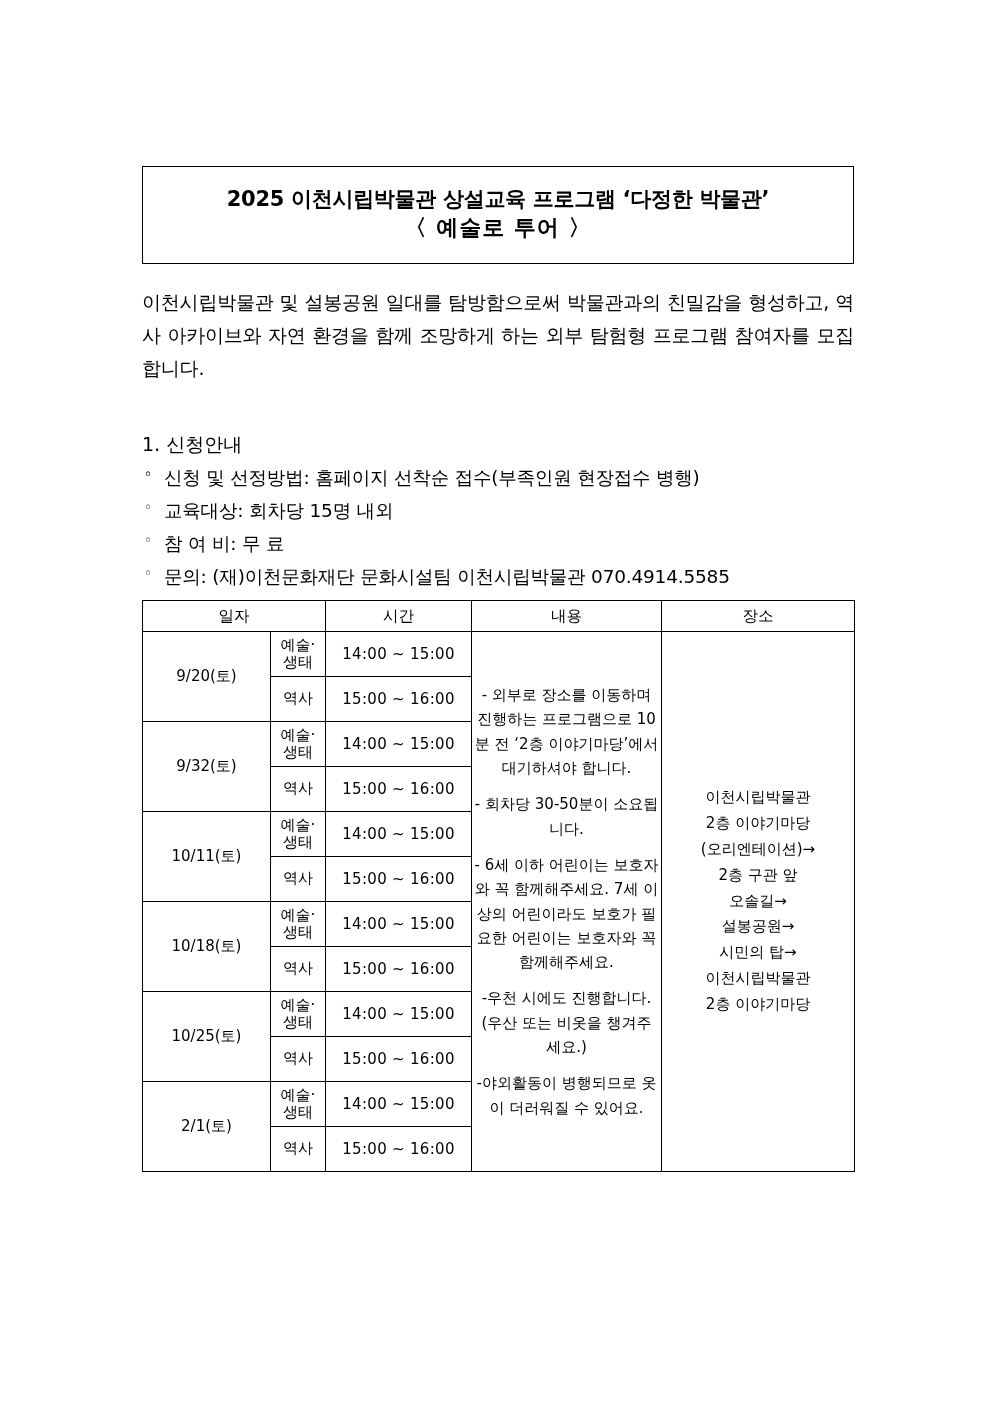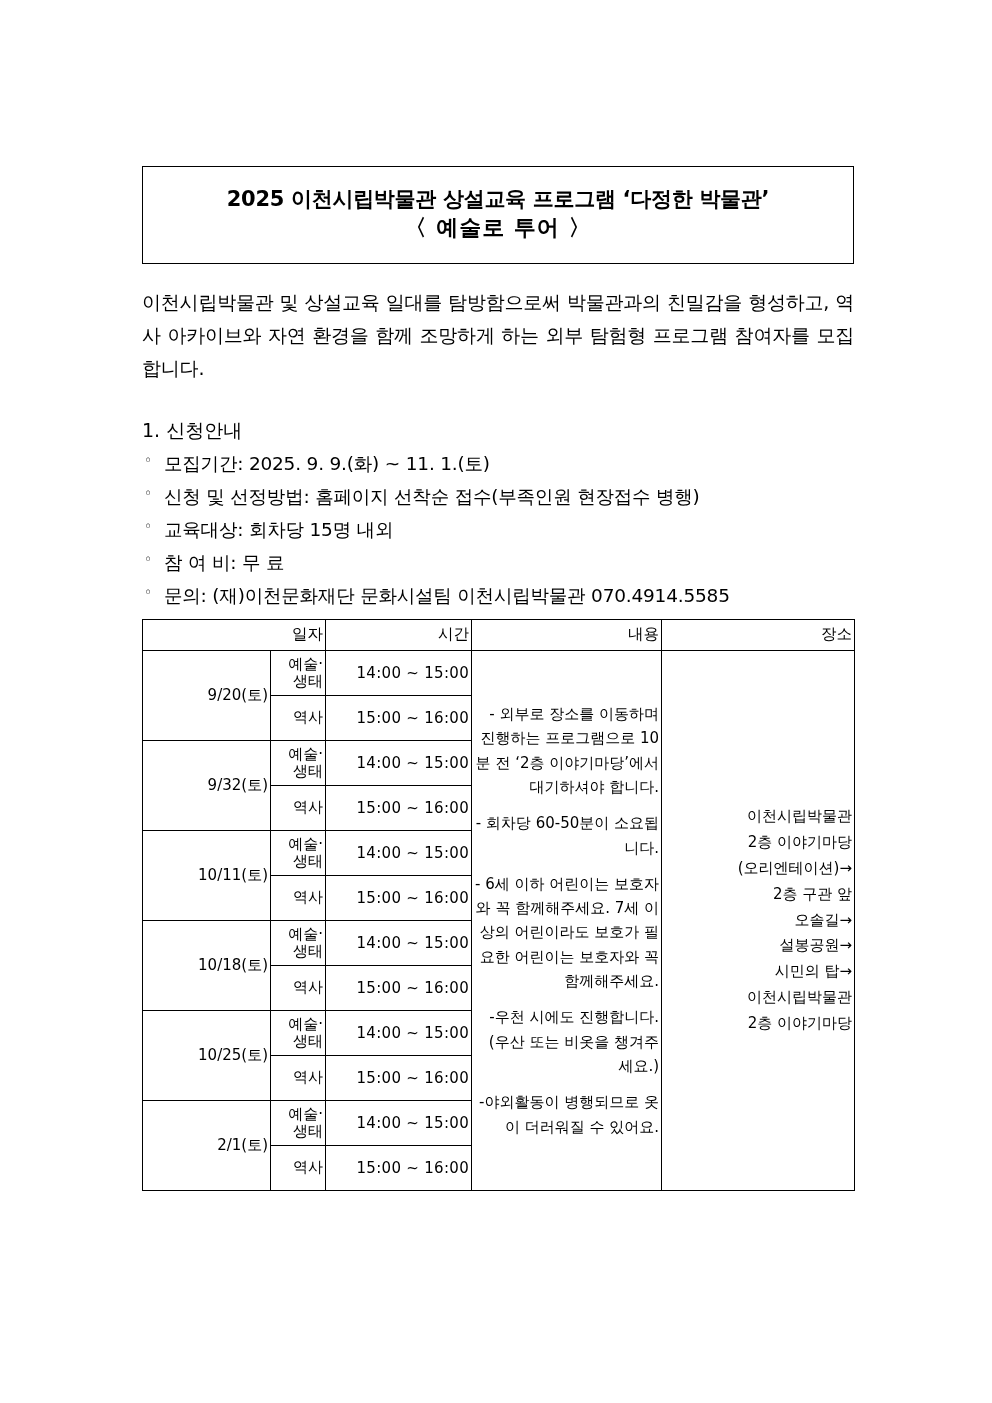--- a/index.html
+++ b/index.html
@@ -56,21 +56,21 @@
     font-size: 19px;
     line-height: 1.72;
     text-align: justify;
     text-justify: inter-word;
     letter-spacing: -0.2px;
   }
 
   
   .section-heading {
     font-size: 19px;
-    margin-top: 34px;
+    margin-top: 48px;
     margin-bottom: 4px;
     letter-spacing: 0px;
   }
   .section-heading.tight {
     margin-top: 6px;
     margin-bottom: 8px;
   }
   .bullets {
     margin: 0;
     padding: 0;
@@ -94,21 +94,21 @@
   
   table.schedule {
     border-collapse: collapse;
     width: 712px;
     margin-top: 6px;
     table-layout: fixed;
   }
   table.schedule th,
   table.schedule td {
     border: 1px solid #000;
-    text-align: right;
+    text-align: center;
     vertical-align: middle;
     font-size: 15px;
     padding: 2px 2px;
   }
   table.schedule th {
     font-weight: normal;
     font-size: 15.5px;
     height: 26px;
   }
   col.c-date { width: 128px; }
@@ -154,27 +154,26 @@
 <body>
 
 <div class="page">
   <div class="content">
 
     <div class="title-box">
       <div class="title-line1">2025 이천시립박물관 상설교육 프로그램 ‘다정한 박물관’</div>
       <div class="title-line2">〈 예술로 투어 〉</div>
     </div>
 
-    <div class="intro">이천시립박물관 및 상설교육 일대를 탐방함으로써 박물관과의 친밀감을 형성하고, 역사 아카이브와 자연 환경을 함께 조망하게 하는 외부 탐험형 프로그램 참여자를 모집합니다.</div>
+    <div class="intro">이천시립박물관 및 설봉공원 일대를 탐방함으로써 박물관과의 친밀감을 형성하고, 역사 아카이브와 자연 환경을 함께 조망하게 하는 외부 탐험형 프로그램 참여자를 모집합니다.</div>
 
     <div class="section-heading">1. 신청안내</div>
     <ul class="bullets">
       <li>
         <span class="bullet-mark">◦</span>
-        <span>모집기간: 2025. 9. 9.(화) ~ 11. 1.(토)</span>
       </li>
       <li>
         <span class="bullet-mark">◦</span>
         <span>신청 및 선정방법: 홈페이지 선착순 접수(부족인원 현장접수 병행)</span>
       </li>
       <li>
         <span class="bullet-mark">◦</span>
         <span>교육대상: 회차당 15명 내외</span>
       </li>
       <li>
@@ -205,21 +204,21 @@
         </tr>
       </thead>
       <tbody>
 
         <tr>
           <td class="date-cell" rowspan="2">9/20(토)</td>
           <td class="cat-cell">예술·<br>생태</td>
           <td class="time-cell">14:00 ~ 15:00</td>
           <td class="desc-cell" rowspan="12">
             <p>- 외부로 장소를 이동하며 진행하는 프로그램으로 10분 전 ‘2층 이야기마당’에서 대기하셔야 합니다.</p>
-            <p>- 회차당 60-50분이 소요됩니다.</p>
+            <p>- 회차당 30-50분이 소요됩니다.</p>
             <p>- 6세 이하 어린이는 보호자와 꼭 함께해주세요. 7세 이상의 어린이라도 보호가 필요한 어린이는 보호자와 꼭 함께해주세요.</p>
             <p>-우천 시에도 진행합니다.(우산 또는 비옷을 챙겨주세요.)</p>
             <p>-야외활동이 병행되므로 옷이 더러워질 수 있어요.</p>
           </td>
           <td class="place-cell" rowspan="12">이천시립박물관<br>2층 이야기마당<br>(오리엔테이션)→<br>2층 구관 앞<br>오솔길→<br>설봉공원→<br>시민의 탑→<br>이천시립박물관<br>2층 이야기마당</td>
         </tr>
         <tr>
           <td class="cat-cell">역사</td>
           <td class="time-cell">15:00 ~ 16:00</td>
         </tr>

